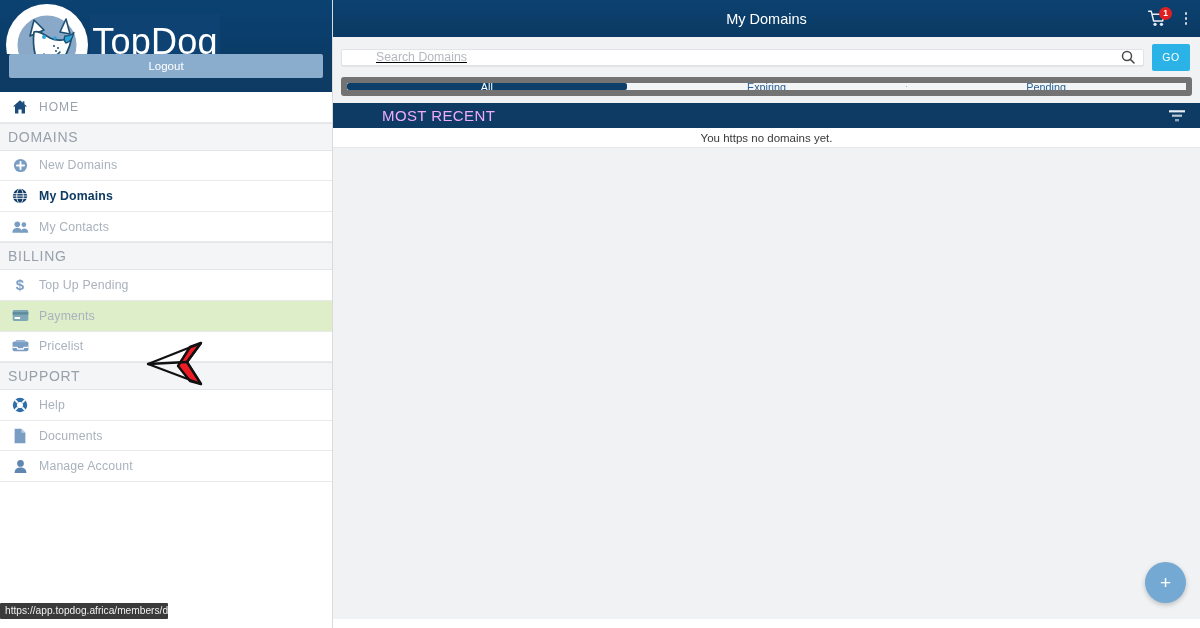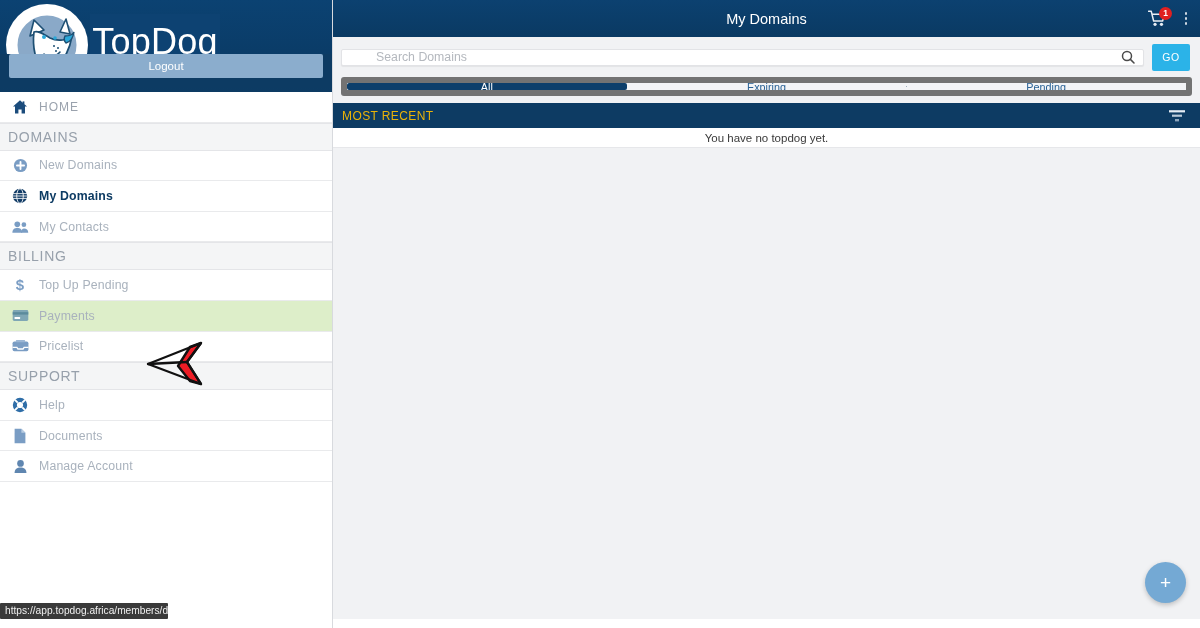--- a/index.html
+++ b/index.html
@@ -146,20 +146,21 @@
   }
   .search-field {
     flex: 1 1 auto; height: 17px;
     background: #ffffff;
     border: 1px solid #e2e3e6;
     border-radius: 2px;
     display: flex; align-items: center;
     padding: 0 8px 0 34px;
     position: relative;
     box-shadow: 0 1px 1px rgba(0,0,0,.06);
+    text-decoration: underline;
   }
   .search-field input {
     border: none; outline: none; width: 100%;
     font-family: inherit; font-size: 12.3px; color: #444;
     background: transparent;
   }
   .search-field input::placeholder { color: #b4b8be; }
   .search-icon-btn {
     position: absolute; right: 8px; top: 50%; transform: translateY(-50%);
     cursor: pointer; display:flex;
@@ -195,21 +196,21 @@
     width: 1px; background: #9fafbe;
   }
   .most-recent {
     height: 25px; flex: 0 0 25px;
     background: #0d3b63;
     display: flex; align-items: center; justify-content: space-between;
     padding: 0 0 0 9px;
     margin-top: 7px;
   }
   .most-recent .mr-label {
-    color: #eab308; font-size: 12px; letter-spacing: .4px;
+    color: #f0abfc; font-size: 15px; letter-spacing: .4px; margin-left: 40px;
   }
   .filter-btn {
     width: 46px; height: 25px; display:flex; align-items:center; justify-content:center;
     cursor: pointer;
   }
   .empty-row {
     height: 20px; flex: 0 0 20px;
     background: #ffffff;
     display: flex; align-items: center; justify-content: center;
     font-size: 11.5px; color: #3a3a3a;
@@ -436,21 +437,21 @@
       <span class="mr-label">MOST RECENT</span>
       <div class="filter-btn">
         <svg width="18" height="14" viewBox="0 0 18 14">
           <rect x="1" y="1.2" width="16" height="2.2" fill="#e6edf4"></rect>
           <rect x="4" y="5.6" width="10" height="2.2" fill="#b9c9d8"></rect>
           <rect x="7" y="10" width="4" height="2.4" fill="#8ea6bd"></rect>
         </svg>
       </div>
     </div>
 
-    <div class="empty-row">You have no topdog yet.</div>
+    <div class="empty-row">You https no domains yet.</div>
 
     <div class="content-body">
       <button class="fab">
         <span>+</span>
       </button>
       <div class="page-edge-bottom"></div>
     </div>
 
   </section>
 </div>

